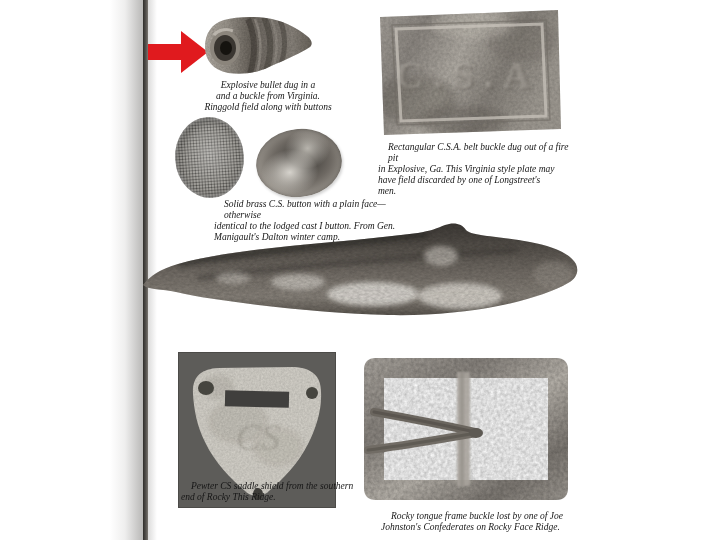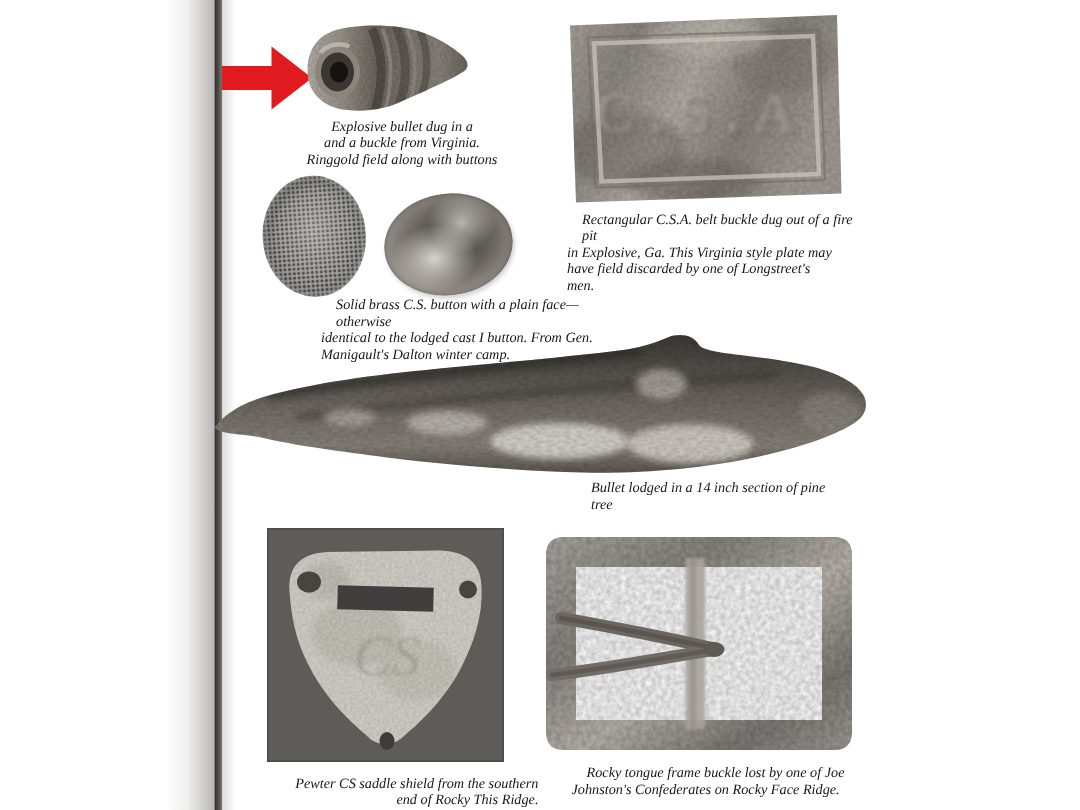--- a/index.html
+++ b/index.html
@@ -180,21 +180,20 @@
     <ellipse cx="235" cy="74" rx="46" ry="12" fill="#efece6" opacity="0.8" filter="url(#b3)"></ellipse>
     <ellipse cx="322" cy="76" rx="42" ry="13" fill="#ece8e1" opacity="0.75" filter="url(#b3)"></ellipse>
     <ellipse cx="160" cy="62" rx="27" ry="8" fill="#e7e3dc" opacity="0.6" filter="url(#b3)"></ellipse>
     <ellipse cx="95" cy="58" rx="17" ry="6" fill="#ddd8d0" opacity="0.5" filter="url(#b3)"></ellipse>
     <ellipse cx="303" cy="36" rx="17" ry="10" fill="#d9d4cc" opacity="0.6" filter="url(#b3)"></ellipse>
     <ellipse cx="415" cy="55" rx="20" ry="14" fill="#9b958d" opacity="0.5" filter="url(#b3)"></ellipse>
     <rect x="0" y="0" width="445" height="100" filter="url(#n3)" opacity="0.22"></rect>
   </g>
 </svg>
 <div class="cap abs" style="left:384px;top:321px;width:170px;">
-  <span class="ln ind">Bullet lodged in a 14 inch section of pine tree</span>
 </div>
 
 <div class="abs shield-photo">
   <svg width="158" height="156" viewBox="0 0 158 156">
     <defs>
       <filter id="n4" x="-10%" y="-10%" width="120%" height="120%">
         <feTurbulence type="fractalNoise" baseFrequency="0.5" numOctaves="3" stitchTiles="stitch"></feTurbulence>
         <feColorMatrix type="matrix" values="0 0 0 0 0  0 0 0 0 0  0 0 0 0 0  0 0 0 1 0"></feColorMatrix>
       </filter>
       <filter id="b4" x="-30%" y="-30%" width="160%" height="160%">
@@ -211,21 +210,21 @@
       <ellipse cx="40" cy="35" rx="16" ry="12" fill="#aeaaa0" opacity="0.4" filter="url(#b4)"></ellipse>
       <text x="80" y="98" text-anchor="middle" font-style="italic" font-size="38" font-family="Liberation Serif, serif" fill="#8a867c" opacity="0.35" style="filter:blur(1.2px)">CS</text>
       <rect x="0" y="0" width="158" height="156" filter="url(#n4)" opacity="0.16"></rect>
     </g>
     <rect x="47" y="39" width="64" height="16" fill="#403f3d" transform="rotate(1.5 79 47)"></rect>
     <ellipse cx="28" cy="36" rx="8" ry="7" fill="#46453f"></ellipse>
     <ellipse cx="134" cy="41" rx="6" ry="6" fill="#46453f"></ellipse>
     <ellipse cx="80" cy="142" rx="5" ry="6" fill="#3d3c38"></ellipse>
   </svg>
 </div>
-<div class="cap abs" style="left:181px;top:518px;width:178px;text-align:right;">
+<div class="cap abs" style="left:181px;top:481px;width:178px;">
   <span class="ln ind">Pewter CS saddle shield from the southern</span>
   <span class="ln">end of Rocky This Ridge.</span>
 </div>
 
 <svg class="abs" style="left:358px;top:350px;" width="216" height="157" viewBox="0 0 216 157">
   <defs>
     <linearGradient id="rgG" x1="0" y1="0" x2="1" y2="1">
       <stop offset="0" stop-color="#b2ada6"></stop>
         <stop offset="0.3" stop-color="#8e8983"></stop>
       <stop offset="0.55" stop-color="#c0bbb3"></stop>

